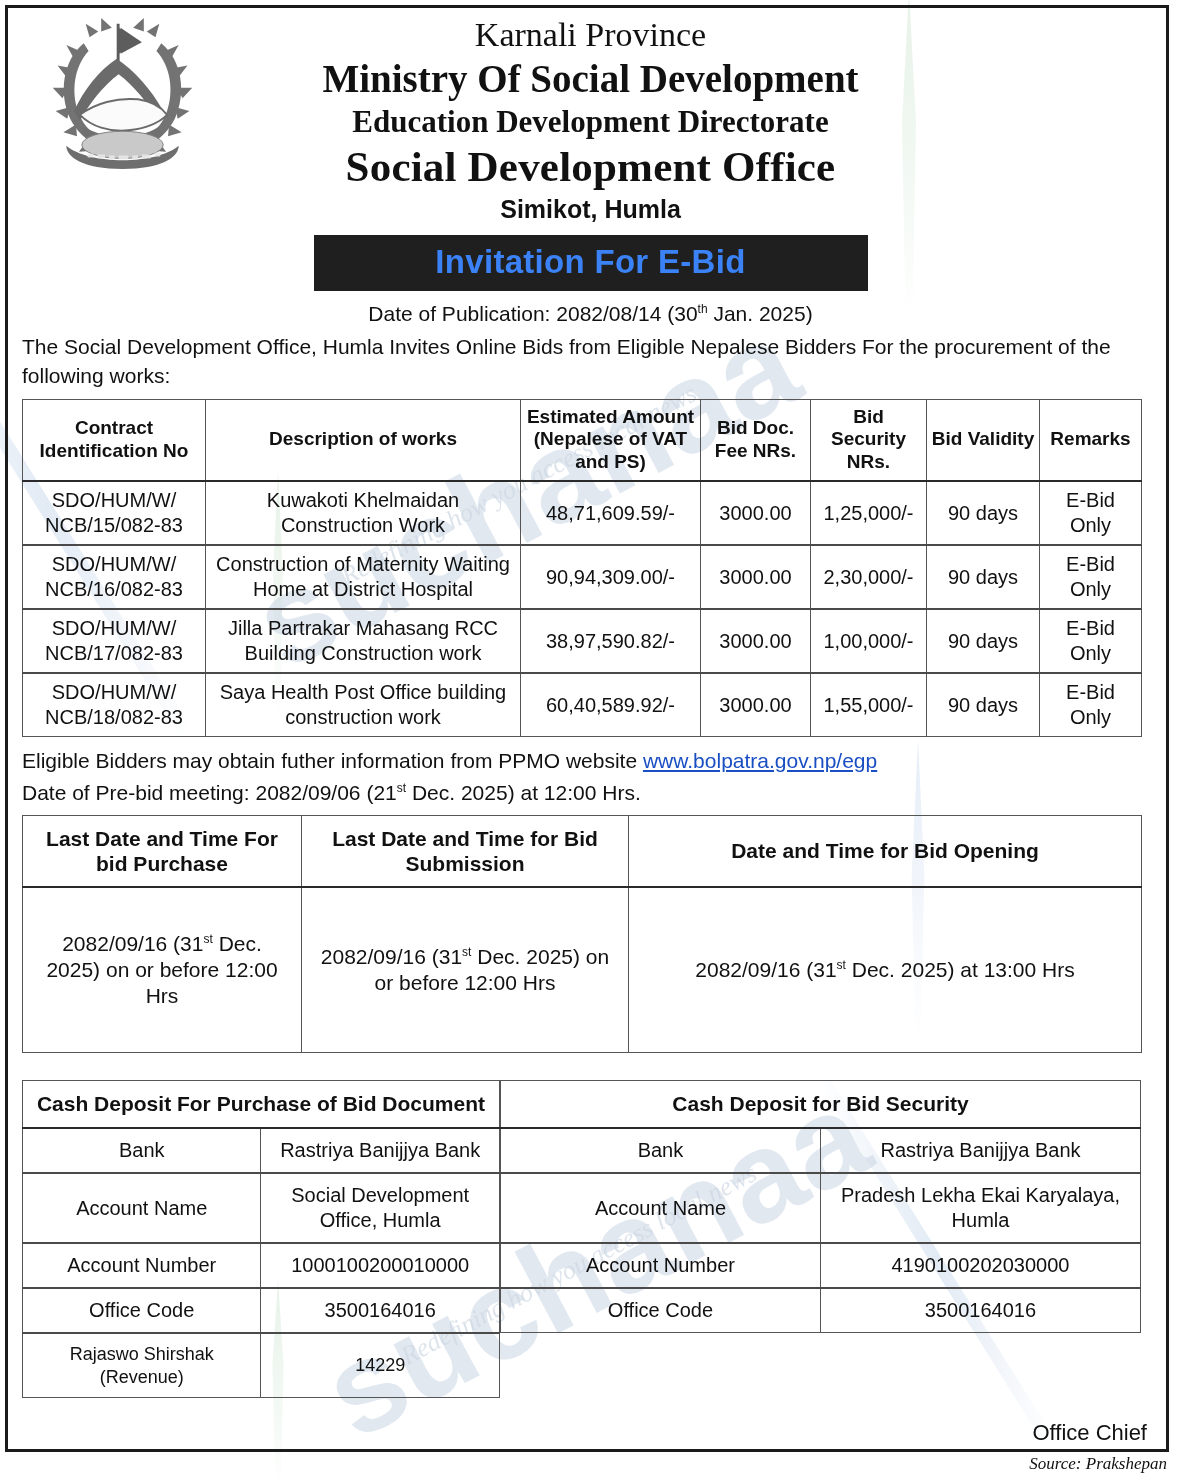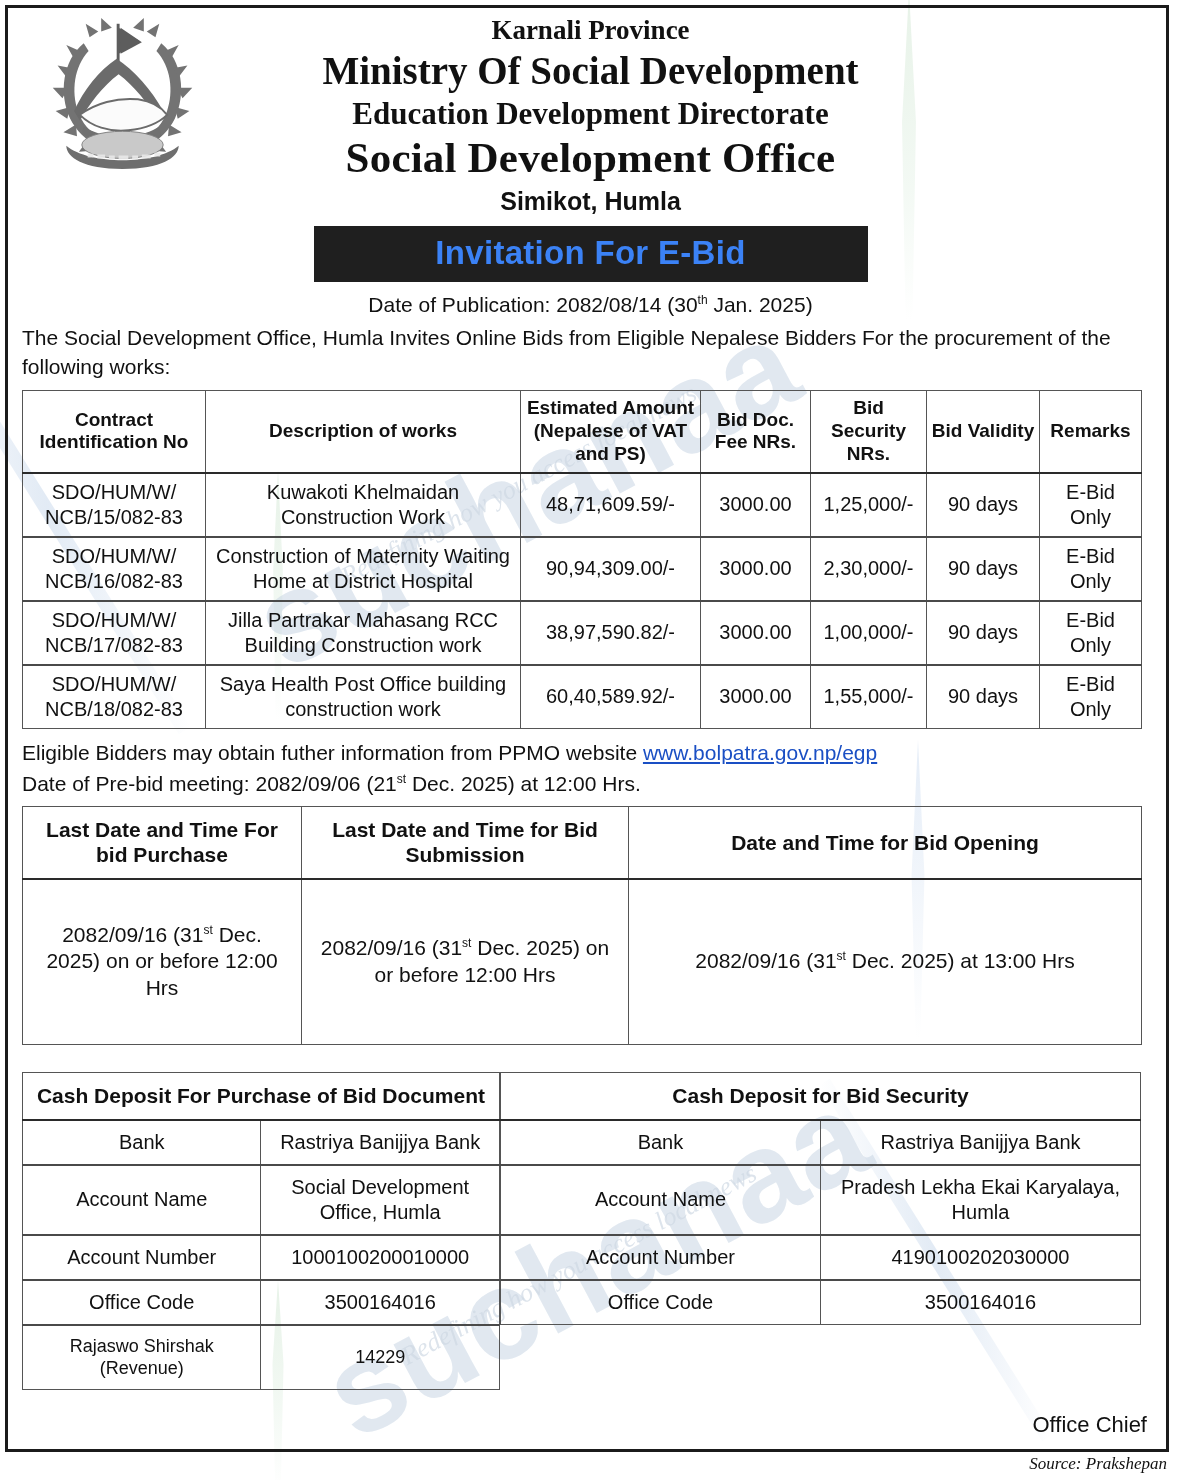--- a/index.html
+++ b/index.html
@@ -66,21 +66,21 @@
     padding:0;
   }
 
   
   .header{position:relative;padding-top:14px;}
   .emblem{
     position:absolute;left:45px;top:14px;width:155px;height:160px;
   }
   .emblem svg{display:block;width:100%;height:100%;}
   .head-lines{text-align:center;font-family:"Liberation Serif", serif;color:#111;}
-  .h-l1{font-size:27px;font-weight:bold;line-height:1.22;}
+  .h-l1{font-size:34px;font-weight:normal;line-height:1.22;}
   .h-l2{font-size:39px;font-weight:bold;line-height:1.22;}
   .h-l3{font-size:31px;font-weight:bold;line-height:1.22;}
   .h-l4{font-size:43px;font-weight:bold;line-height:1.20;letter-spacing:.2px;}
   .h-l5{
     font-family:"Liberation Sans", sans-serif;
     font-size:25px;font-weight:bold;line-height:1.25;margin-top:2px;
   }
 
   .banner-wrap{text-align:center;margin-top:9px;}
   .banner{

